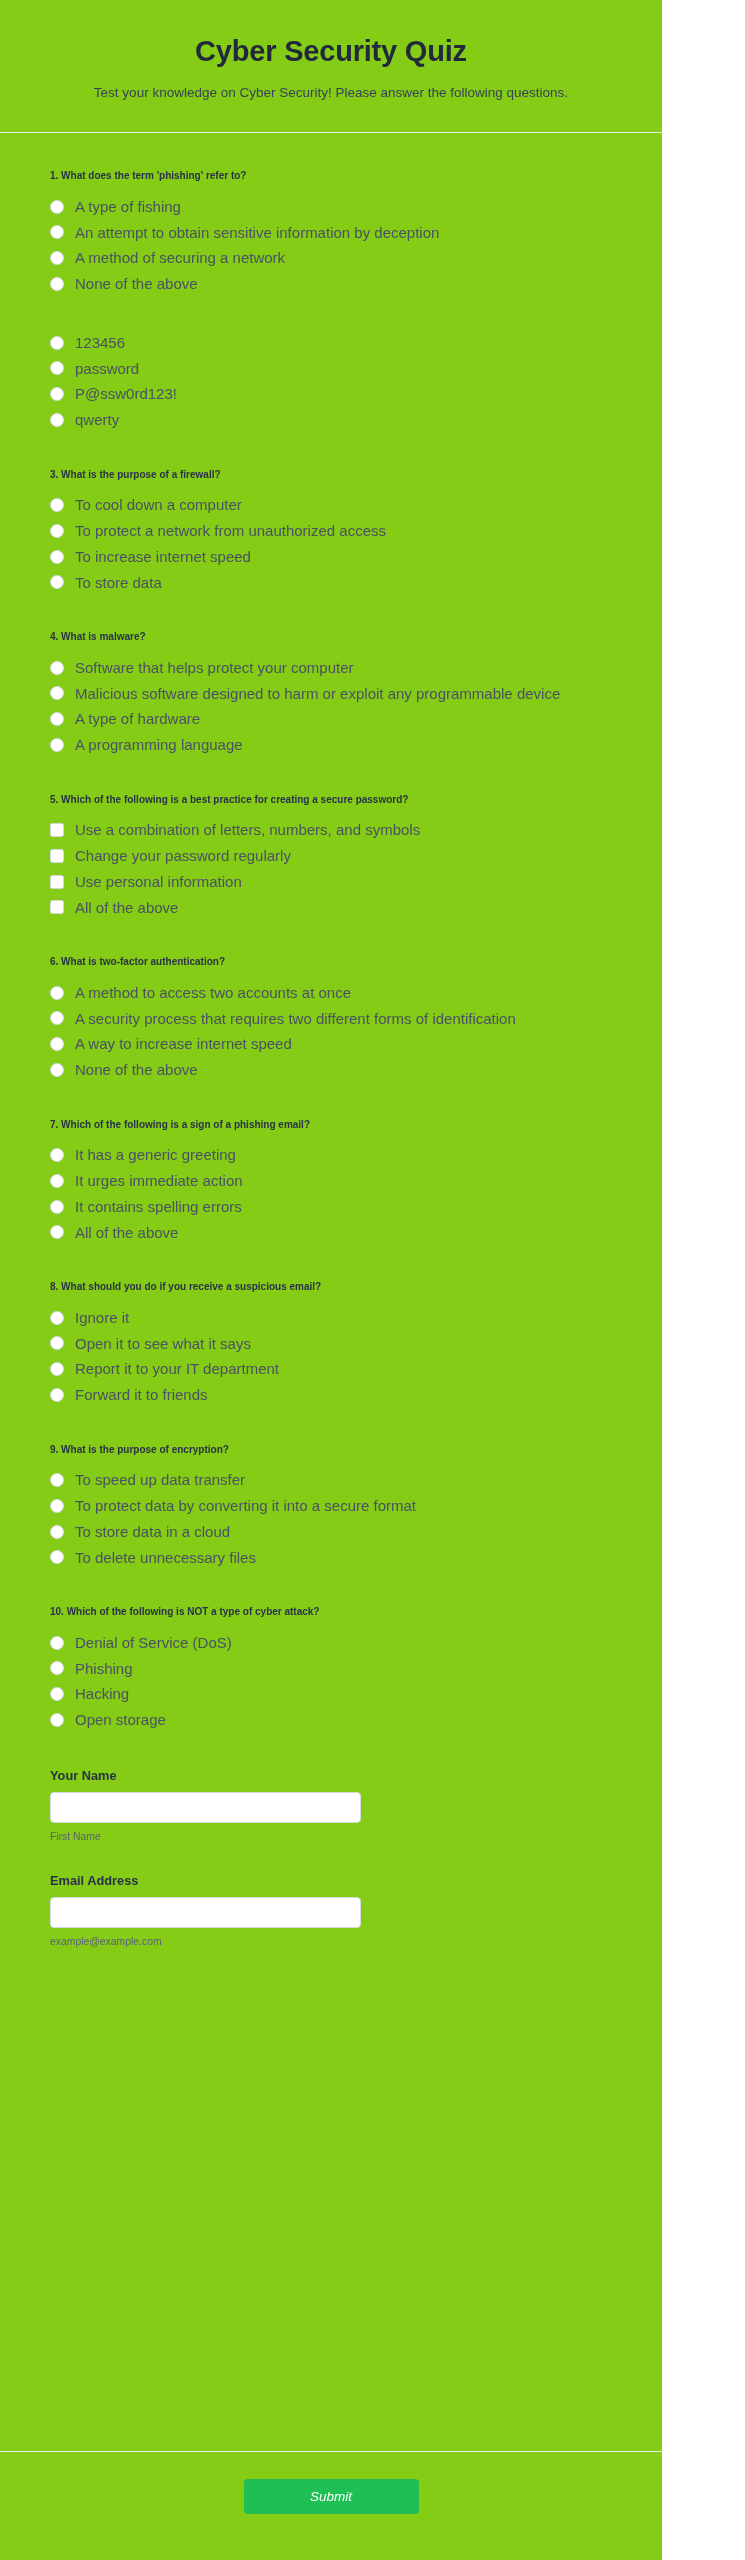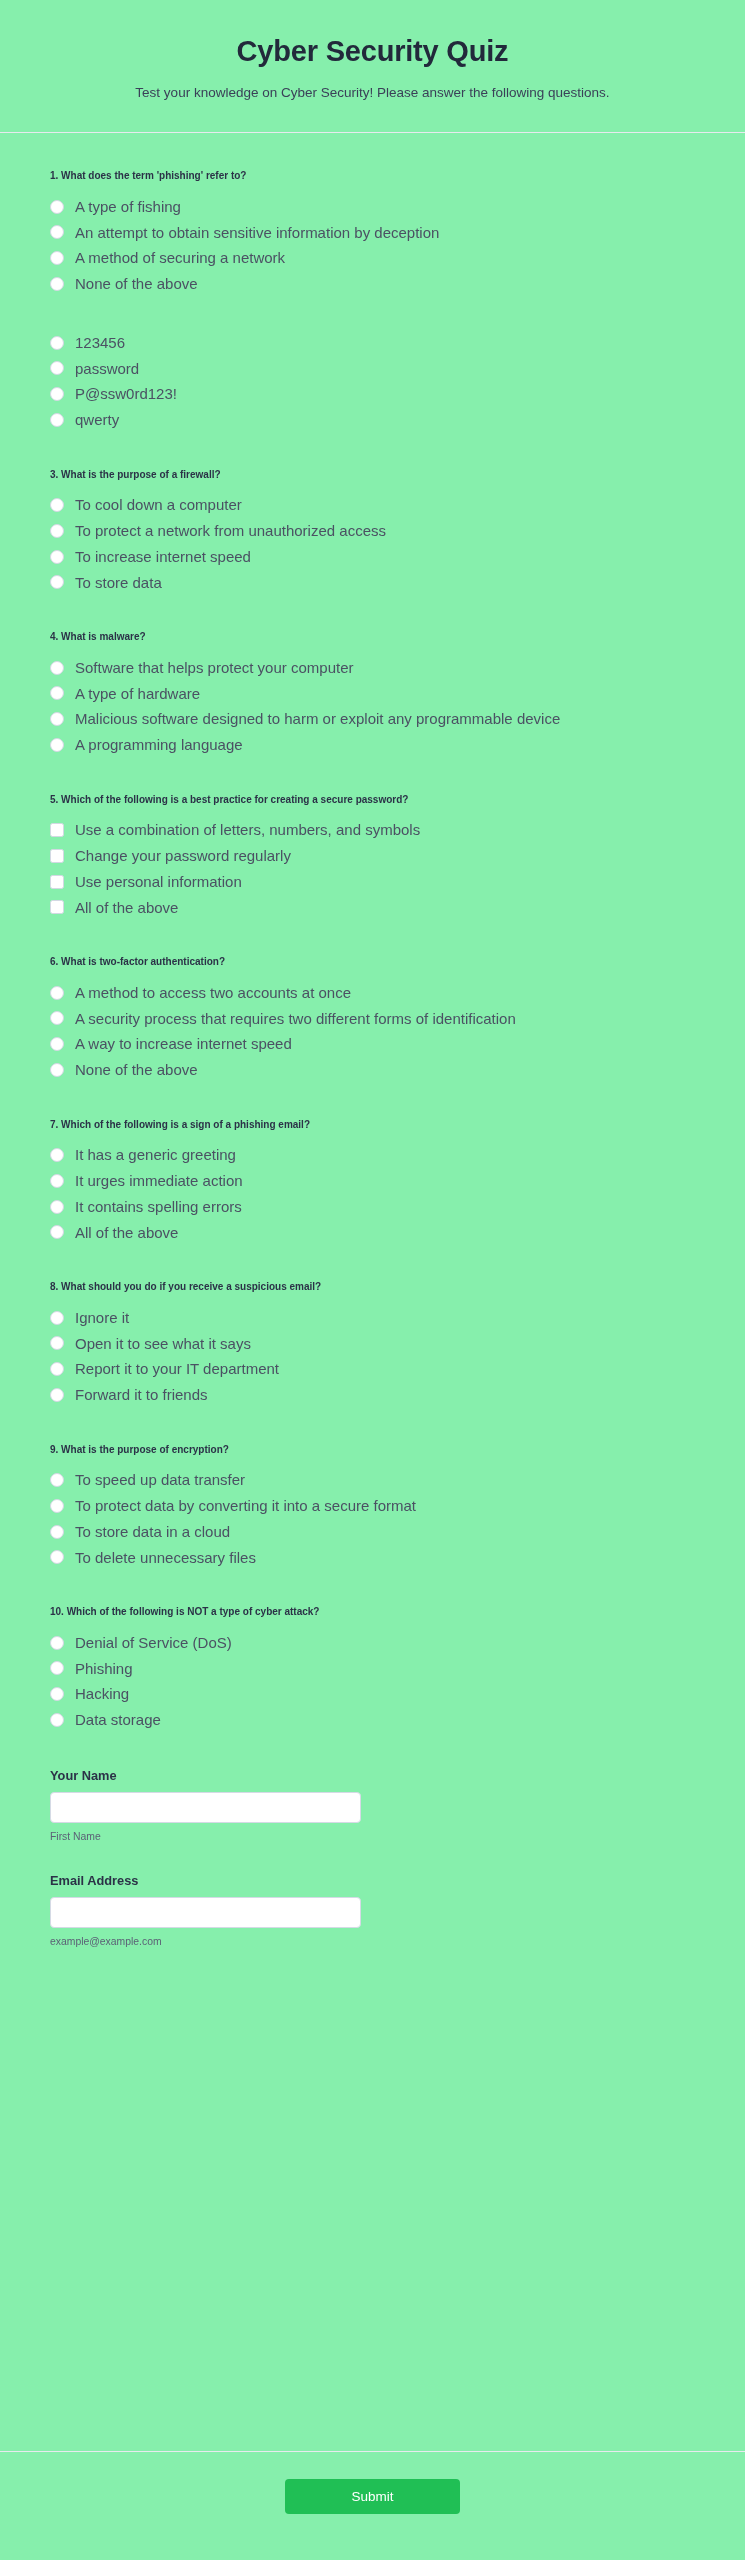--- a/index.html
+++ b/index.html
@@ -10,23 +10,23 @@
   }
   body {
     width: 745px;
     min-height: 2560px;
     font-family: "Liberation Sans", sans-serif;
     color: #3c4257;
     -webkit-font-smoothing: antialiased;
   }
 
   .form-card {
-    width: 745px;
+    width: 662px;
     min-height: 2560px;
-    background: #86efac;
+    background: #84cc16;
     display: flex;
     flex-direction: column;
   }
 
   
   .form-header {
     padding: 34px 40px 30px 40px;
     text-align: center;
     border-bottom: 1px solid #e8eaef;
   }
@@ -156,20 +156,21 @@
     border: none;
     border-radius: 4px;
     font-family: "Liberation Sans", sans-serif;
     font-size: 13.5px;
     font-weight: normal;
     padding: 0 28px;
     height: 35px;
     min-width: 175px;
     cursor: pointer;
     line-height: 35px;
+    font-style: italic;
   }
 </style>
 </head>
 <body>
 
 <div class="form-card">
 
   <div class="form-header">
     <h1 class="form-title">Cyber Security Quiz</h1>
     <p class="form-subtitle">Test your knowledge on Cyber Security! Please answer the following questions.</p>
@@ -242,25 +243,25 @@
         </div>
         <div class="question-block">
           <p class="question-text">4. What is malware?</p>
           <ul class="options-list">
             <li class="option-row">
               <span class="radio-mark"></span>
               <span class="option-label">Software that helps protect your computer</span>
             </li>
             <li class="option-row">
               <span class="radio-mark"></span>
+              <span class="option-label">Malicious software designed to harm or exploit any programmable device</span>
+            </li>
+            <li class="option-row">
+              <span class="radio-mark"></span>
               <span class="option-label">A type of hardware</span>
-            </li>
-            <li class="option-row">
-              <span class="radio-mark"></span>
-              <span class="option-label">Malicious software designed to harm or exploit any programmable device</span>
             </li>
             <li class="option-row">
               <span class="radio-mark"></span>
               <span class="option-label">A programming language</span>
             </li>
           </ul>
         </div>
         <div class="question-block">
           <p class="question-text">5. Which of the following is a best practice for creating a secure password?</p>
           <ul class="options-list">
@@ -376,21 +377,21 @@
             <li class="option-row">
               <span class="radio-mark"></span>
               <span class="option-label">Phishing</span>
             </li>
             <li class="option-row">
               <span class="radio-mark"></span>
               <span class="option-label">Hacking</span>
             </li>
             <li class="option-row">
               <span class="radio-mark"></span>
-              <span class="option-label">Data storage</span>
+              <span class="option-label">Open storage</span>
             </li>
           </ul>
         </div>
       </div>
 
     <div class="field-group">
       <span class="field-label">Your Name</span>
       <div class="field-row">
         <div class="field-col">
           <input class="text-input" type="text" value="" style="">

